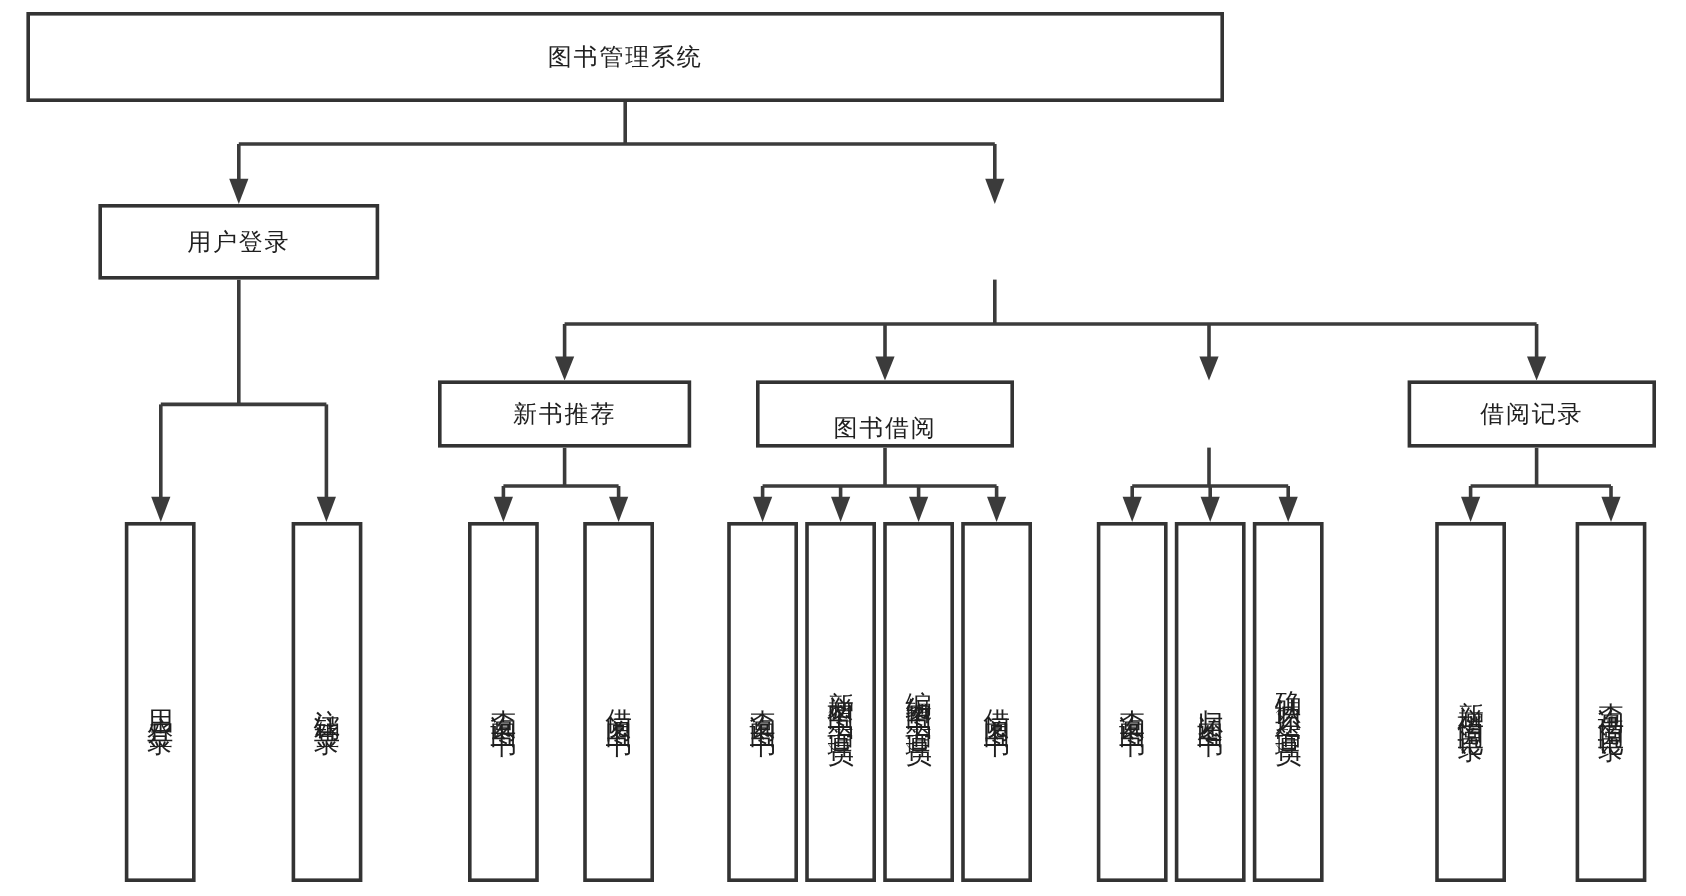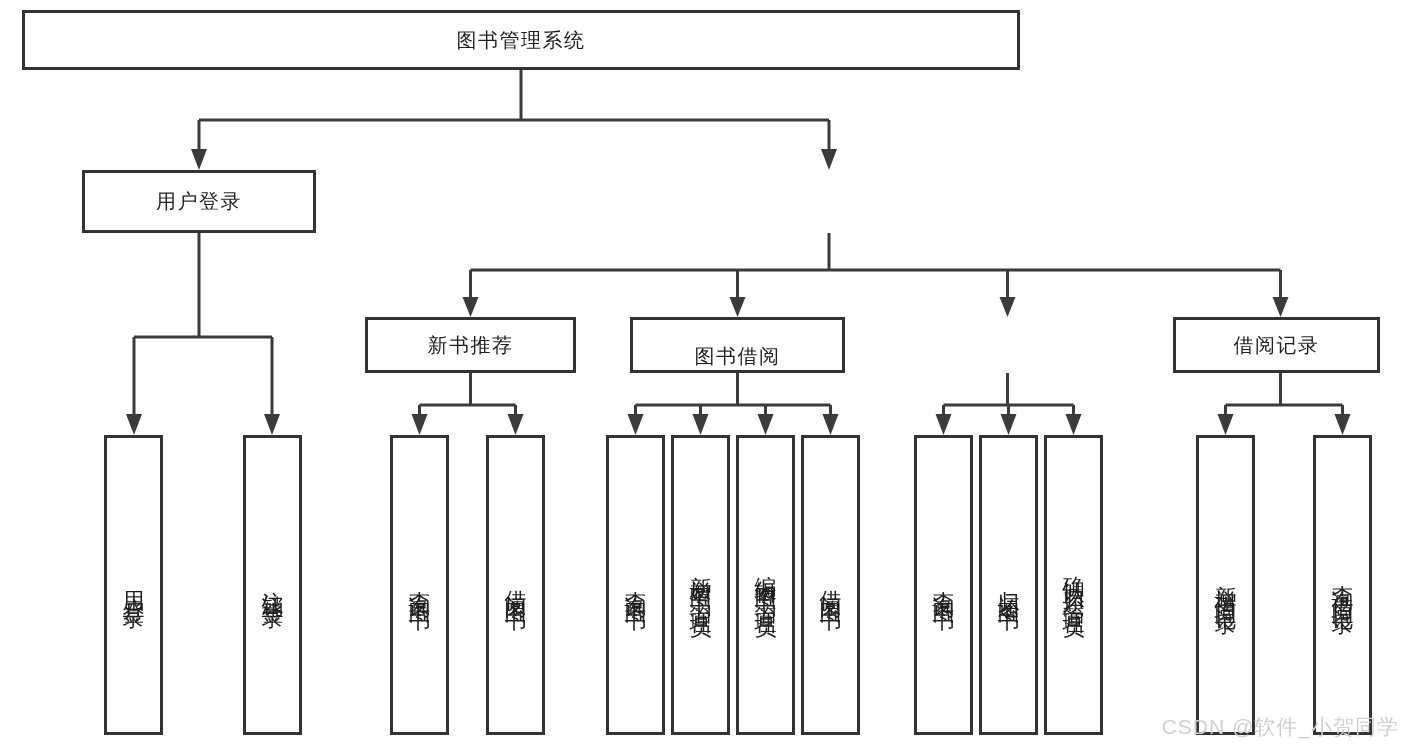--- a/index.html
+++ b/index.html
@@ -33,21 +33,21 @@
   .vtext {
     writing-mode: vertical-rl;
     text-orientation: mixed;
     font-size: 22px;
     letter-spacing: 6px;
     line-height: 1;
     white-space: nowrap;
   }
 
   
-  #root-box { left: 22px;   top: 10px;  width: 998px; height: 60px; }
+  #root-box { left: 22px;   top: 10px;  width: 998px; height: 75px; }
   #n2-0     { left: 82px;   top: 170px; width: 234px; height: 63px; }
   #n2-1     { left: 712px;  top: 170px; width: 234px; height: 63px; }
   #n3-0     { left: 365px;  top: 317px; width: 211px; height: 56px; }
   #n3-1     { left: 630px;  top: 317px; width: 215px; height: 56px; align-items: flex-end; }
   #n3-2     { left: 900px;  top: 317px; width: 215px; height: 56px; }
   #n3-3     { left: 1173px; top: 317px; width: 207px; height: 56px; }
 
   #lf-ul-0 { left: 104px; }  #lf-ul-1 { left: 243px; }
   #lf-nb-0 { left: 390px; }  #lf-nb-1 { left: 486px; }
   #lf-bb-0 { left: 606px; }  #lf-bb-1 { left: 671px; }
@@ -189,14 +189,13 @@
     <span class="vtext">确认归还（管理员）</span>
   </div>
 
   <div class="box leaf" id="lf-br-0">
     <span class="vtext">新增借阅记录</span>
   </div>
   <div class="box leaf" id="lf-br-1">
     <span class="vtext">查询借阅记录</span>
   </div>
 
-  <div class="watermark">CSDN @软件_小贺同学</div>
 </div>
 
 </body></html>

